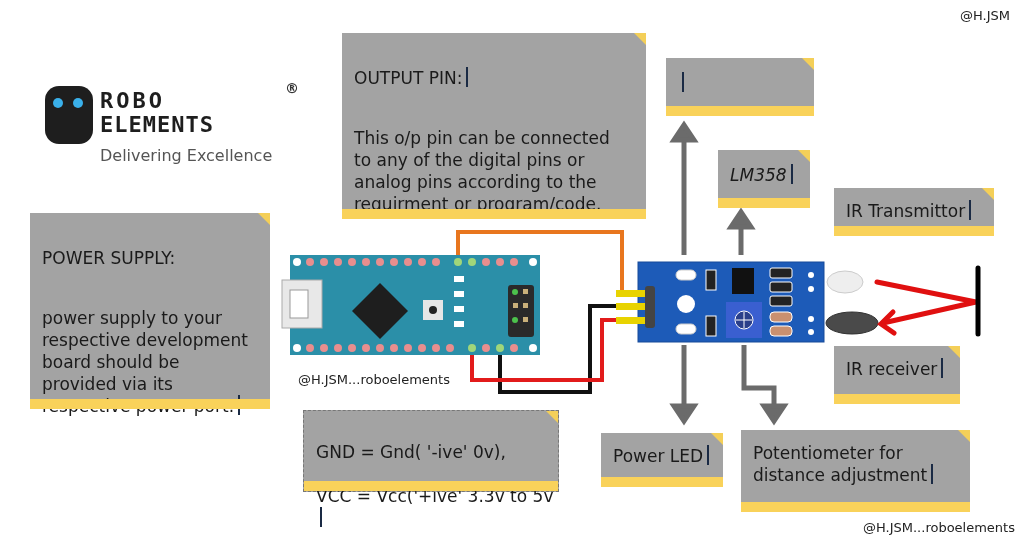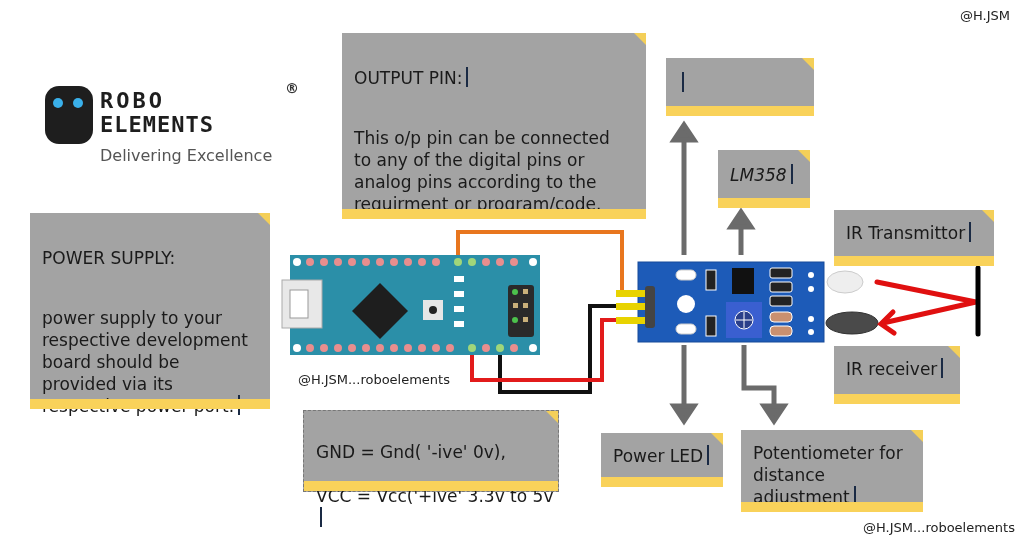--- a/index.html
+++ b/index.html
@@ -225,39 +225,39 @@
   <div class="txt" style="top:14px;"><span class="caret"></span></div>
   <div class="bar"></div>
 </div>
 
 <div class="note" style="left:718px;top:150px;width:92px;height:58px;">
   <div class="fold"></div>
   <div class="txt" style="top:14px;font-style:italic;"><span>LM358</span><span class="caret"></span></div>
   <div class="bar"></div>
 </div>
 
-<div class="note" style="left:834px;top:210px;width:160px;height:56px;">
+<div class="note" style="left:834px;top:188px;width:160px;height:48px;">
   <div class="fold"></div>
   <div class="txt" style="top:12px;"><span>IR Transmittor</span><span class="caret"></span></div>
   <div class="bar"></div>
 </div>
 
 <div class="note" style="left:834px;top:346px;width:126px;height:58px;">
   <div class="fold"></div>
   <div class="txt" style="top:12px;"><span>IR receiver</span><span class="caret"></span></div>
   <div class="bar"></div>
 </div>
 
 <div class="note" style="left:601px;top:433px;width:122px;height:54px;">
   <div class="fold"></div>
   <div class="txt" style="top:12px;"><span>Power LED</span><span class="caret"></span></div>
   <div class="bar"></div>
 </div>
 
-<div class="note" style="left:741px;top:430px;width:182px;height:82px;">
+<div class="note" style="left:741px;top:430px;width:229px;height:82px;">
   <div class="fold"></div>
   <div class="txt" style="top:12px;"><span style="white-space:pre-line;">Potentiometer for
 distance adjustment</span><span class="caret"></span></div>
   <div class="bar"></div>
 </div>
 
 <div class="wm" style="left:960px;top:8px;">@H.JSM</div>
 <div class="wm" style="left:298px;top:372px;">@H.JSM...roboelements</div>
 <div class="wm" style="left:863px;top:520px;">@H.JSM...roboelements</div>
 

